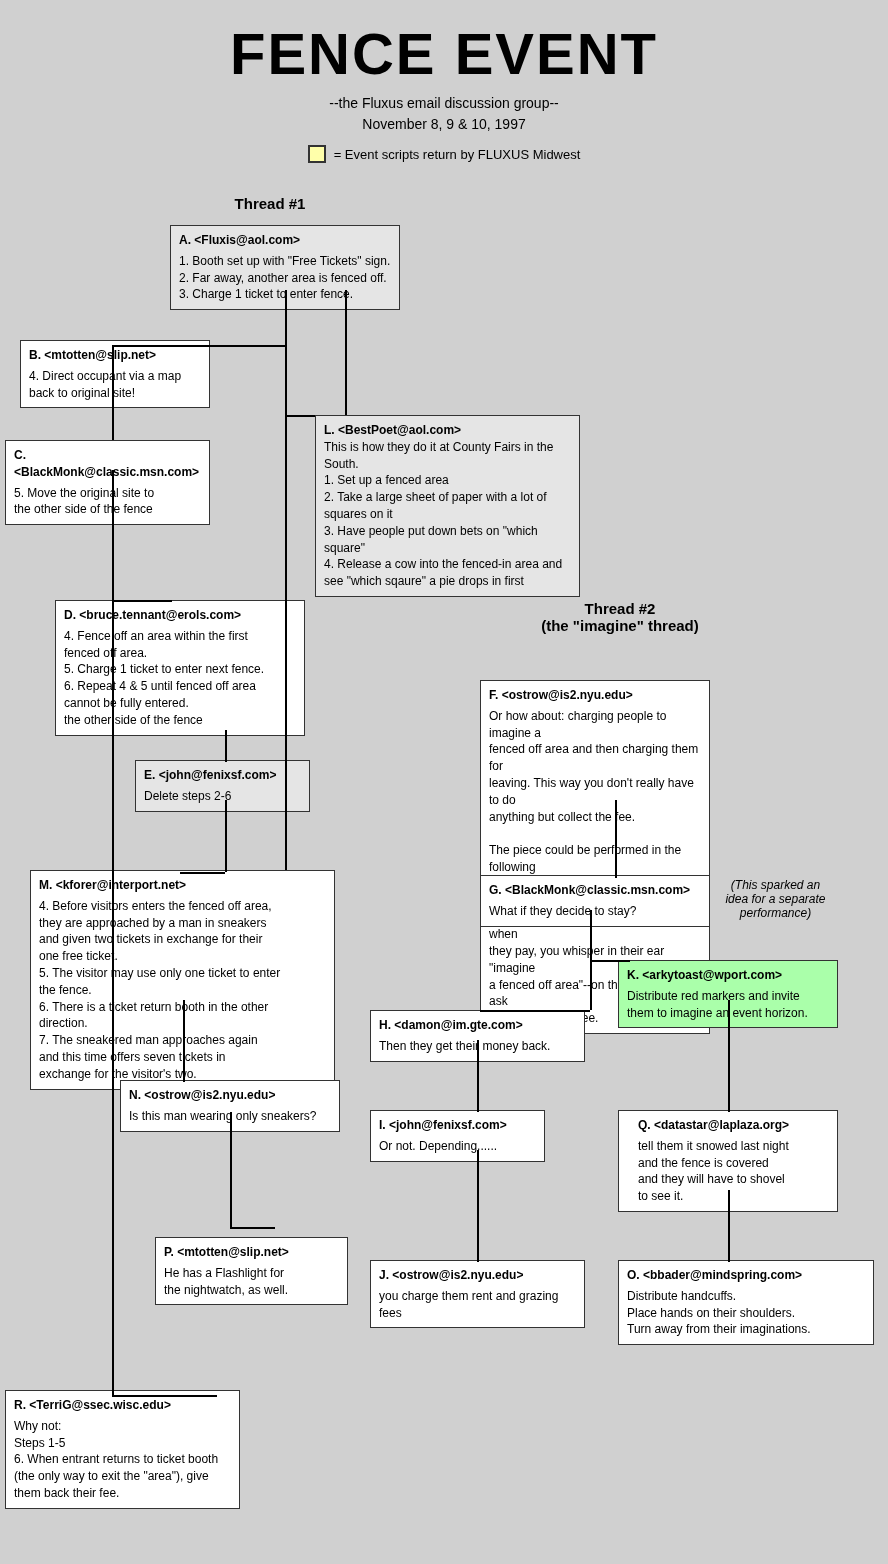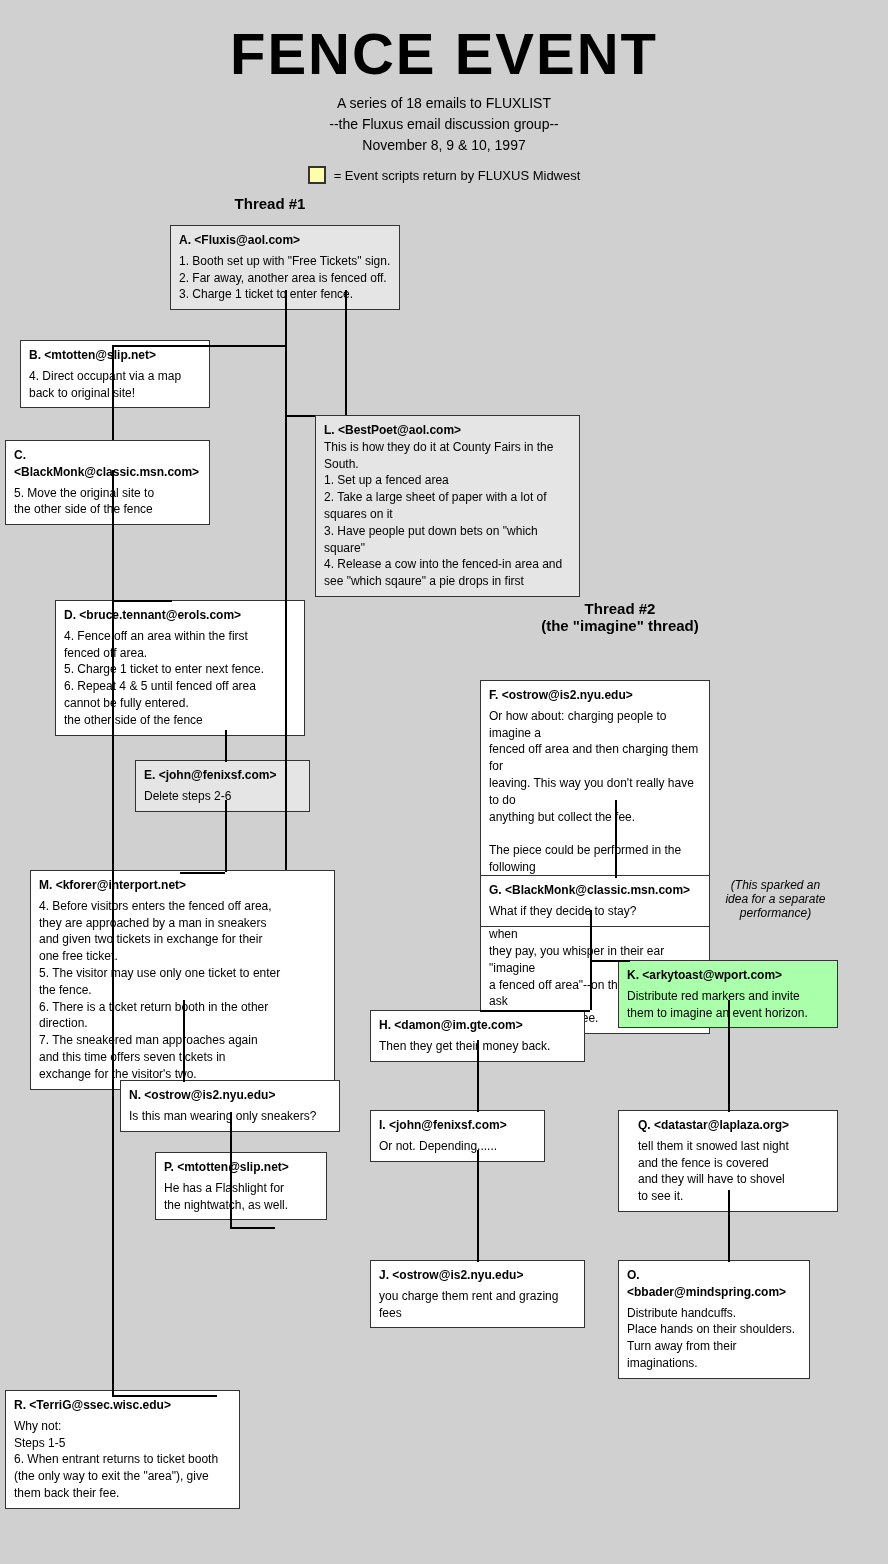--- a/index.html
+++ b/index.html
@@ -80,21 +80,20 @@
     }
   </style>
 </head>
 <body>
 
 <div class="page">
 
   <div class="title">FENCE EVENT</div>
 
   <div class="subtitle">
-    <div>A series of 18 emails to FLUXLIST</div>
     <div>--the Fluxus email discussion group--</div>
     <div>November 8, 9 &amp; 10, 1997</div>
   </div>
 
   <div class="legend">
     <div class="legend-box"></div>
     <span class="legend-text">= Event scripts return by FLUXUS Midwest</span>
   </div>
 
   <div class="thread-label" style="left:170px; top:195px; width:200px;">Thread #1</div>
@@ -205,32 +204,32 @@
   </div>
 
   <div class="node" style="left:618px; top:1110px; width:220px;padding-left:19px;">
     <div style="font-weight:bold;">Q. &lt;datastar@laplaza.org&gt;</div>
     <div style="margin-top:4px; white-space:pre-line;">tell them it snowed last night
 and the fence is covered
 and they will have to shovel
 to see it.</div>
   </div>
 
-  <div class="node" style="left:155px; top:1152px; width:172px;">
+  <div class="node" style="left:155px; top:1237px; width:193px;">
     <div style="font-weight:bold;">P. &lt;mtotten@slip.net&gt;</div>
     <div style="margin-top:4px; white-space:pre-line;">He has a Flashlight for
  the nightwatch, as well.</div>
   </div>
 
   <div class="node" style="left:370px; top:1260px; width:215px;">
     <div style="font-weight:bold;">J. &lt;ostrow@is2.nyu.edu&gt;</div>
     <div style="margin-top:4px; white-space:pre-line;">you charge them rent and grazing fees</div>
   </div>
 
-  <div class="node" style="left:618px; top:1260px; width:192px;">
+  <div class="node" style="left:618px; top:1260px; width:256px;">
     <div style="font-weight:bold;">O. &lt;bbader@mindspring.com&gt;</div>
     <div style="margin-top:4px; white-space:pre-line;">Distribute handcuffs.
 Place hands on their shoulders.
 Turn away from their imaginations.</div>
   </div>
 
   <div class="node" style="left:5px; top:1390px; width:235px;">
     <div style="font-weight:bold;">R. &lt;TerriG@ssec.wisc.edu&gt;</div>
     <div style="margin-top:4px; white-space:pre-line;">Why not:
 Steps 1-5

